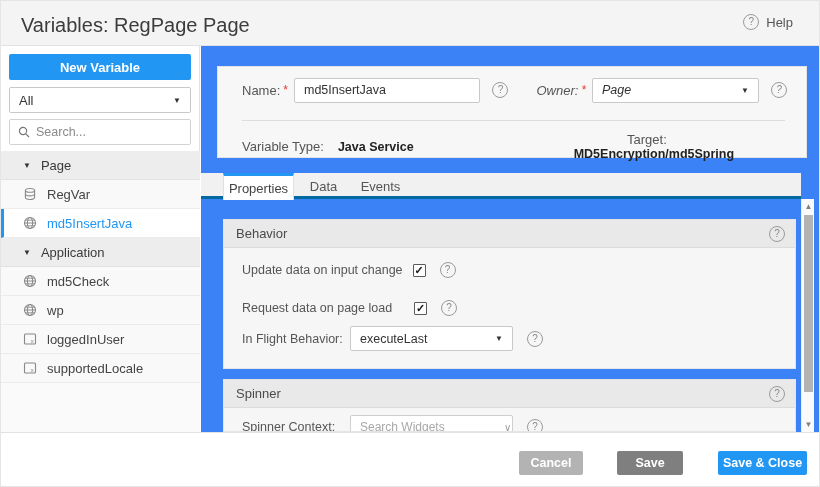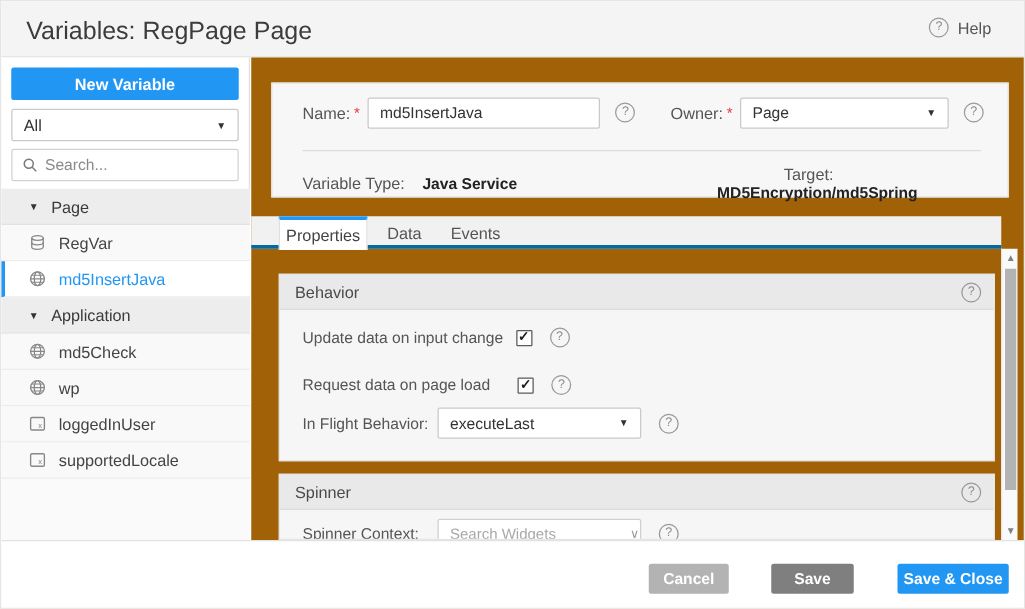--- a/index.html
+++ b/index.html
@@ -26,31 +26,31 @@
 
   .tree { position:absolute; left:0; top:105px; width:199px; height:281px; background:#fafafa; }
   .tree-row { height:29px; display:flex; align-items:center; padding-left:22px; gap:10px; font-size:13px; color:#444; border-bottom:1px solid #ececec; cursor:pointer; background:#f9f9f9; }
   .tree-row.group { background:#ededed; color:#3a3a3a; border-bottom:1px solid #e2e2e2; }
   .tree-row.group .tri { font-size:8px; color:#333; }
   .tree-row.selected { background:#fff; color:#2196f3; border-left:3px solid #2196f3; padding-left:19px; }
   .tree-row .t-icon { width:14px; height:14px; flex:0 0 auto; display:inline-flex; }
   .sidebar-scrollthumb { position:absolute; left:202px; top:225px; width:4px; height:95px; background:#8c8c8c; border-radius:2px; cursor:grab; }
 
   
-  .main { position:absolute; left:200px; top:45px; width:620px; height:386px; background:#a16207; }
+  .main { position:absolute; left:200px; top:45px; width:620px; height:386px; background:#3b82f6; }
 
   .form-panel { position:absolute; left:16px; top:20px; width:590px; height:92px; background:#f7f7f7; border:1px solid #e3e3e3; }
   .frow1 { position:absolute; left:24px; top:10px; width:545px; height:26px; display:flex; align-items:center; }
   .flabel { font-size:13px; color:#555; }
   .req { color:#e53935; font-size:12px; margin:0 6px 0 3px; }
   .text-input { width:192px; height:25px; border:1px solid #c9c9c9; border-radius:2px; background:#fff; font-size:12.5px; color:#333; padding:0 9px; font-family:inherit; outline:none; }
   .select { height:25px; border:1px solid #c9c9c9; border-radius:2px; background:#fff; display:flex; align-items:center; padding:0 9px; font-size:12.5px; color:#333; cursor:pointer; }
   .select .caret { margin-left:auto; font-size:8px; color:#333; }
   .frow1 .q-icon { margin-left:12px; }
-  .owner-group { margin-left:28px; display:flex; align-items:center; }
+  .owner-group { margin-left:28px; display:flex; align-items:center;font-style:italic; }
   .fdivider { position:absolute; left:24px; top:53px; width:543px; height:1px; background:#ddd; }
   .frow2 { position:absolute; left:24px; top:65px; width:545px; display:flex; align-items:center; font-size:12.5px; }
   .fvalue { color:#222; font-weight:bold; margin-left:14px; }
   .target-group { margin-left:146px; display:flex; align-items:center;flex-direction:column; }
 
   
   .tabbar { position:absolute; left:0; top:127px; width:600px; height:26px; background:#f1f1f1; border-bottom:3px solid #0369a1; }
   .tab { position:absolute; top:0; height:26px; display:flex; align-items:center; justify-content:center; font-size:13px; color:#555; cursor:pointer; }
   .tab.active { background:#fff; border-left:1px solid #e0e0e0; border-right:1px solid #e0e0e0; border-top:3px solid #2196f3; color:#444; height:27px; }
 

